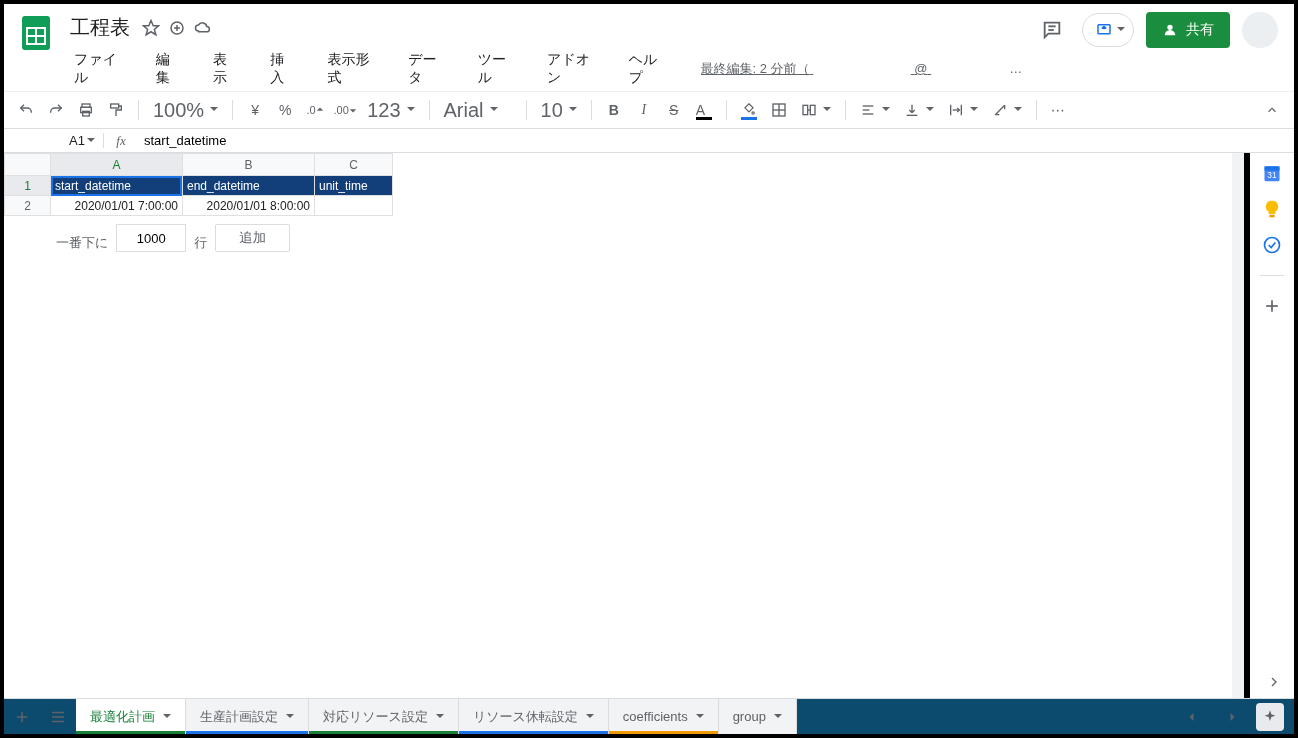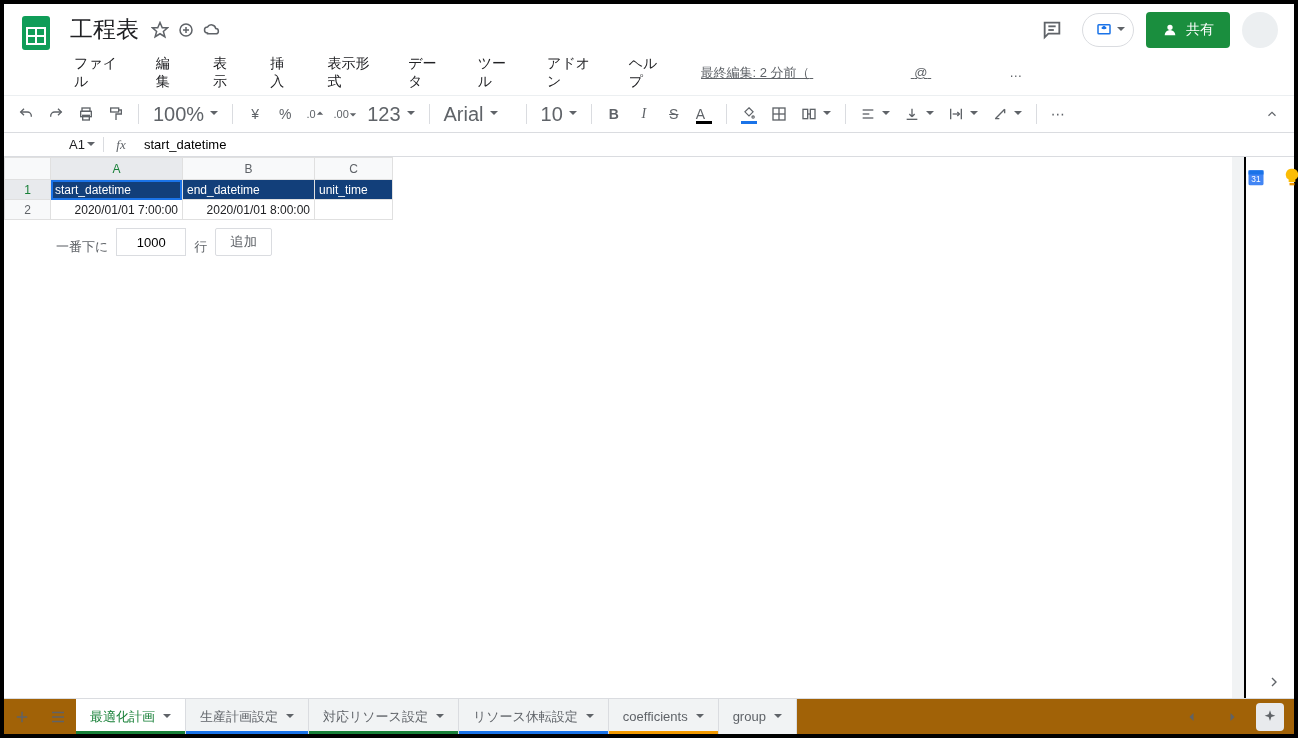--- a/index.html
+++ b/index.html
@@ -5,21 +5,21 @@
 * { box-sizing: border-box; margin: 0; padding: 0; }
 html, body { width: 100%; height: 100%; font-family: Arial, sans-serif; font-size: 13px; color: #202124; background: #000; overflow: hidden; }
 .frame { background: #fff; width: 1298px; height: 738px; position: relative; border: 4px solid #000; }
 .inner { position: absolute; top: 0; left: 0; right: 0; bottom: 0; background: #fff; display: flex; flex-direction: column; }
 
 
 .titlebar { display: flex; align-items: flex-start; padding: 8px 12px 0 12px; gap: 10px; }
 .sheets-logo { width: 40px; height: 40px; flex-shrink: 0; }
 .title-stack { display: flex; flex-direction: column; flex: 1; min-width: 0; }
 .title-row { display: flex; align-items: center; gap: 8px; }
-.doc-title { font-size: 23px; color: #202124; padding: 2px 4px; }
+.doc-title { font-size: 20px; color: #202124; padding: 2px 4px; }
 .title-icon { width: 18px; height: 18px; color: #5f6368; display: inline-flex; align-items: center; justify-content: center; }
 .menubar { display: flex; align-items: center; gap: 18px; padding-top: 4px; font-size: 14px; color: #202124; }
 .menu-item { padding: 4px 8px; border-radius: 4px; cursor: pointer; }
 .last-edit { color: #5f6368; font-size: 13px; text-decoration: underline; margin-left: 10px; white-space: nowrap; overflow: hidden; text-overflow: ellipsis; max-width: 400px; cursor: pointer; }
 .title-right { display: flex; align-items: center; gap: 12px; padding-right: 4px; }
 .icon-btn { display: inline-flex; align-items: center; justify-content: center; width: 36px; height: 36px; border-radius: 50%; color: #5f6368; cursor: pointer; }
 .present-btn { height: 34px; border: 1px solid #dadce0; border-radius: 17px; padding: 0 8px 0 12px; display: inline-flex; align-items: center; gap: 2px; color: #1a73e8; cursor: pointer; }
 .share-btn { height: 36px; background: #1a8e3e; color: #fff; border-radius: 4px; padding: 0 16px; display: inline-flex; align-items: center; gap: 8px; font-weight: 500; font-size: 14px; cursor: pointer; }
 .share-btn svg { width: 16px; height: 16px; }
 .avatar { width: 36px; height: 36px; border-radius: 50%; background: #eceff1; cursor: pointer; }
@@ -54,29 +54,29 @@
 .colC { width: 78px; }
 td.cell { padding: 0 4px; height: 20px; white-space: nowrap; overflow:hidden; text-align:left; }
 td.cell.r { text-align:right; }
 tr.header-row td.cell { background:#123f7a; color:#fff; }
 .col-hdr.sel, .row-hdr.sel { background:#e8eaed; color:#188038; }
 .active-outline { position:absolute; border:2px solid #1a73e8; pointer-events:none; }
 
 
 .add-rows { display:flex; align-items:flex-end; gap:8px; padding: 8px 0 0 52px; color:#5f6368; font-size:13px; }
 .add-rows input { width: 70px; height: 28px; border:1px solid #dadce0; text-align:center; font-size:13px; outline:none; }
-.add-rows button { height: 28px; padding: 0 14px; border:1px solid #dadce0; background:#fff; color:#5f6368; border-radius:2px; cursor:pointer; }
-
-
-.side-panel { width: 50px; border-left: 2px solid #000000; display:flex; flex-direction:row; padding-top: 10px; gap: 16px; }
+.add-rows button { height: 28px; padding: 0 23px; border:1px solid #dadce0; background:#fff; color:#5f6368; border-radius:2px; cursor:pointer; }
+
+
+.side-panel { width: 50px; border-left: 6px solid #000000; display:flex; flex-direction:column; align-items:center; padding-top: 10px; gap: 16px; }
 .side-ic { width: 20px; height: 20px; display:flex; align-items:center; justify-content:center; border-radius:4px; cursor:pointer; }
 .side-sep { width: 24px; height:1px; background:#dadce0; margin: 4px 0; }
 
 
-.sheet-tabs-bar { height: 36px; border-top: 1px solid #dadce0; display:flex; align-items:stretch; background:#a16207; position:relative; }
+.sheet-tabs-bar { height: 36px; border-top: 1px solid #dadce0; display:flex; align-items:stretch; background:#0c4a6e; position:relative; }
 .tab-ctrl { width: 36px; display:flex; align-items:center; justify-content:center; color:#5f6368; cursor:pointer; }
 .tabs-scroll { display:flex; align-items:stretch; overflow:hidden; flex:1; }
 .sheet-tab { display:flex; align-items:center; gap:6px; padding: 0 14px; border-right:1px solid #dadce0; background:#f1f3f4; color:#5f6368; font-size:13px; cursor:pointer; position:relative; white-space:nowrap; }
 .sheet-tab.active { background:#fff; color:#188038; font-weight:500; }
 .tab-under { position:absolute; left:0; right:0; bottom:0; height:3px; }
 .tabs-nav { display:flex; align-items:center; padding: 0 6px; gap: 4px; }
 .explore-btn { width: 28px; height: 28px; margin: 4px 10px 0 0; background:#e8eaed; color:#5f6368; display:flex; align-items:center; justify-content:center; border-radius:4px; cursor:pointer; }
 
 
 .side-collapse { position:absolute; right: 12px; bottom: 44px; color:#5f6368; cursor:pointer; }

